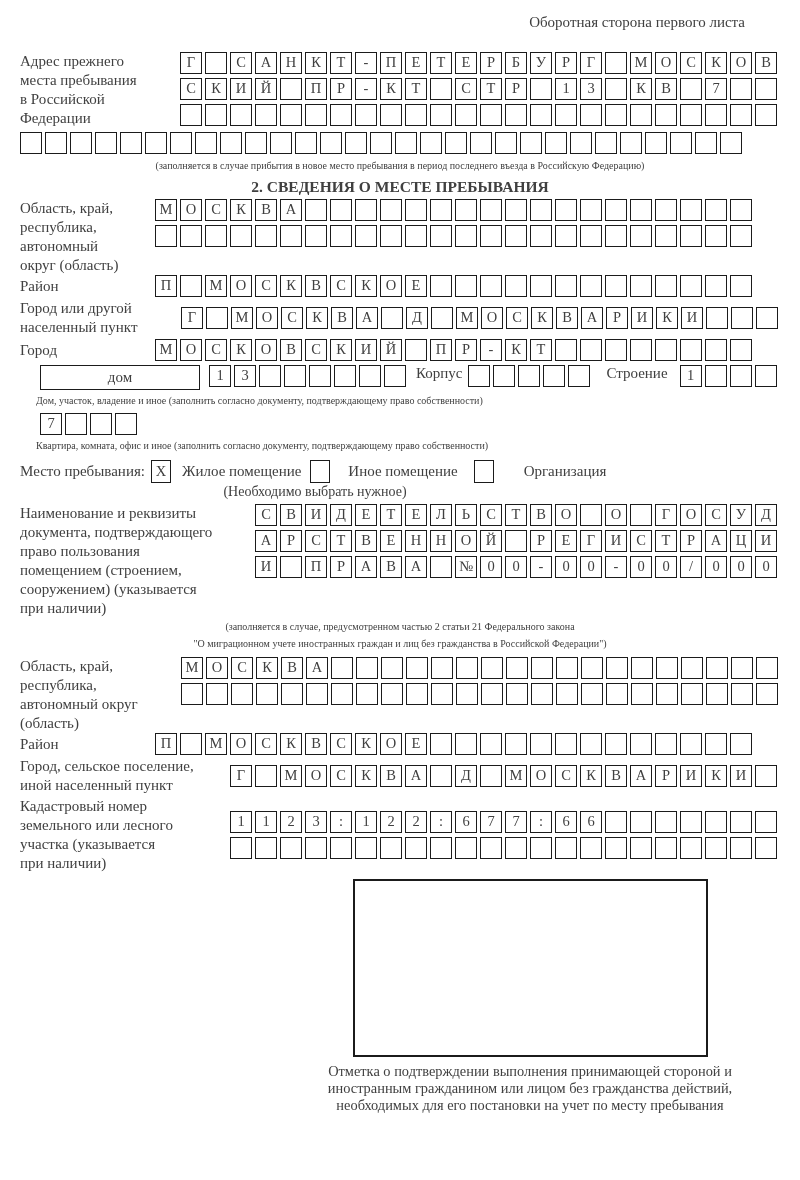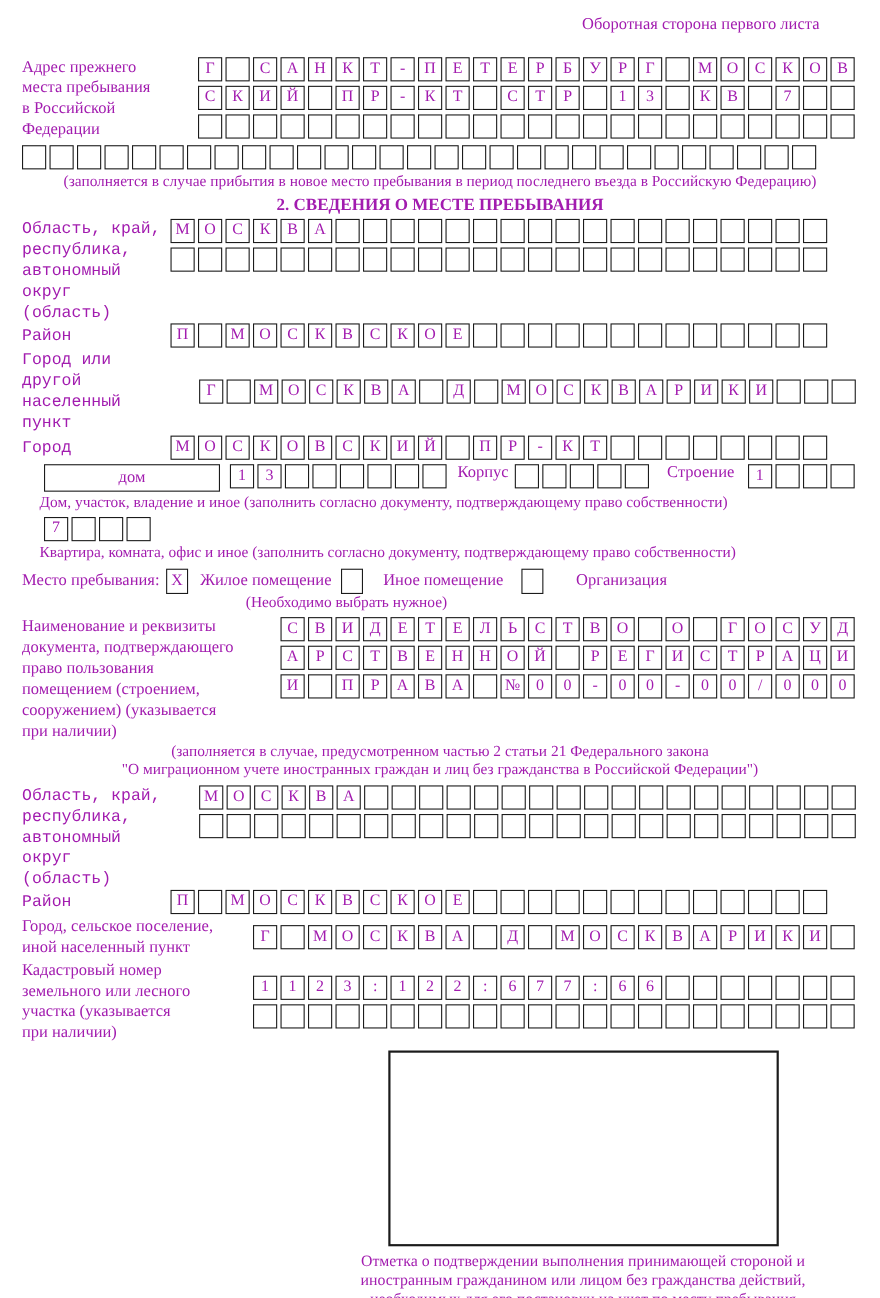--- a/index.html
+++ b/index.html
@@ -1,42 +1,42 @@
 <!DOCTYPE html>
 <html><head>
 <meta charset="utf-8">
 <style>
   * { margin:0; padding:0; box-sizing:border-box; }
   html,body { background:#fff; }
   .page {
     position:relative; width:800px; height:1180px; overflow:hidden;
-    background:#fff; color:#a21caf;
+    background:#fff; color:#404040;
     font-family:"Liberation Serif","DejaVu Serif",serif;
     padding:14px 20px 0 20px;
   }
   .corner { text-align:right; font-size:15px; padding-right:35px; height:18px; }
 
   .field { display:flex; align-items:flex-start; }
   .field.vcenter { align-items:center; }
   .label { font-size:15px; line-height:19px; white-space:pre-line; flex:none; }
   .lw-160 { width:160px; }
-  .lw-135 { width:135px;font-family:Liberation Mono, monospace; }
+  .lw-135 { width:135px; }
   .lw-210 { width:210px; }
   .lw-235 { width:235px; }
   .rows { display:flex; flex-direction:column; gap:4px; }
 
   .cellrow { display:flex; gap:3px; flex:none; }
   .cell {
     width:22px; height:22px; flex:none;
     border:1.6px solid #1b1b1b;
     font-size:14.5px; line-height:19px; text-align:center;
   }
   .indent26 { margin-left:26px; }
 
-  .caption { font-size:14px; line-height:17px;font-family:Liberation Serif, serif; }
+  .caption { font-size:10px; line-height:17px;font-family:Liberation Serif, serif; }
   .center { text-align:center; }
   .small-indent { margin-left:16px; }
 
   .h2 { text-align:center; font-weight:bold; font-size:15.5px; line-height:19px; margin-top:3px; margin-bottom:3px; }
   .h3 { text-align:center; font-weight:bold; font-size:15.5px; line-height:19px; margin-top:5px; margin-bottom:5px; }
 
   .m-t2{margin-top:2px;} .m-t3{margin-top:3px;} .m-t4{margin-top:4px;}
   .m-t5{margin-top:5px;} .m-t20{margin-top:20px;}
 
   .domrow { display:flex; margin-top:4px; margin-left:10px;padding-left:10px; }

